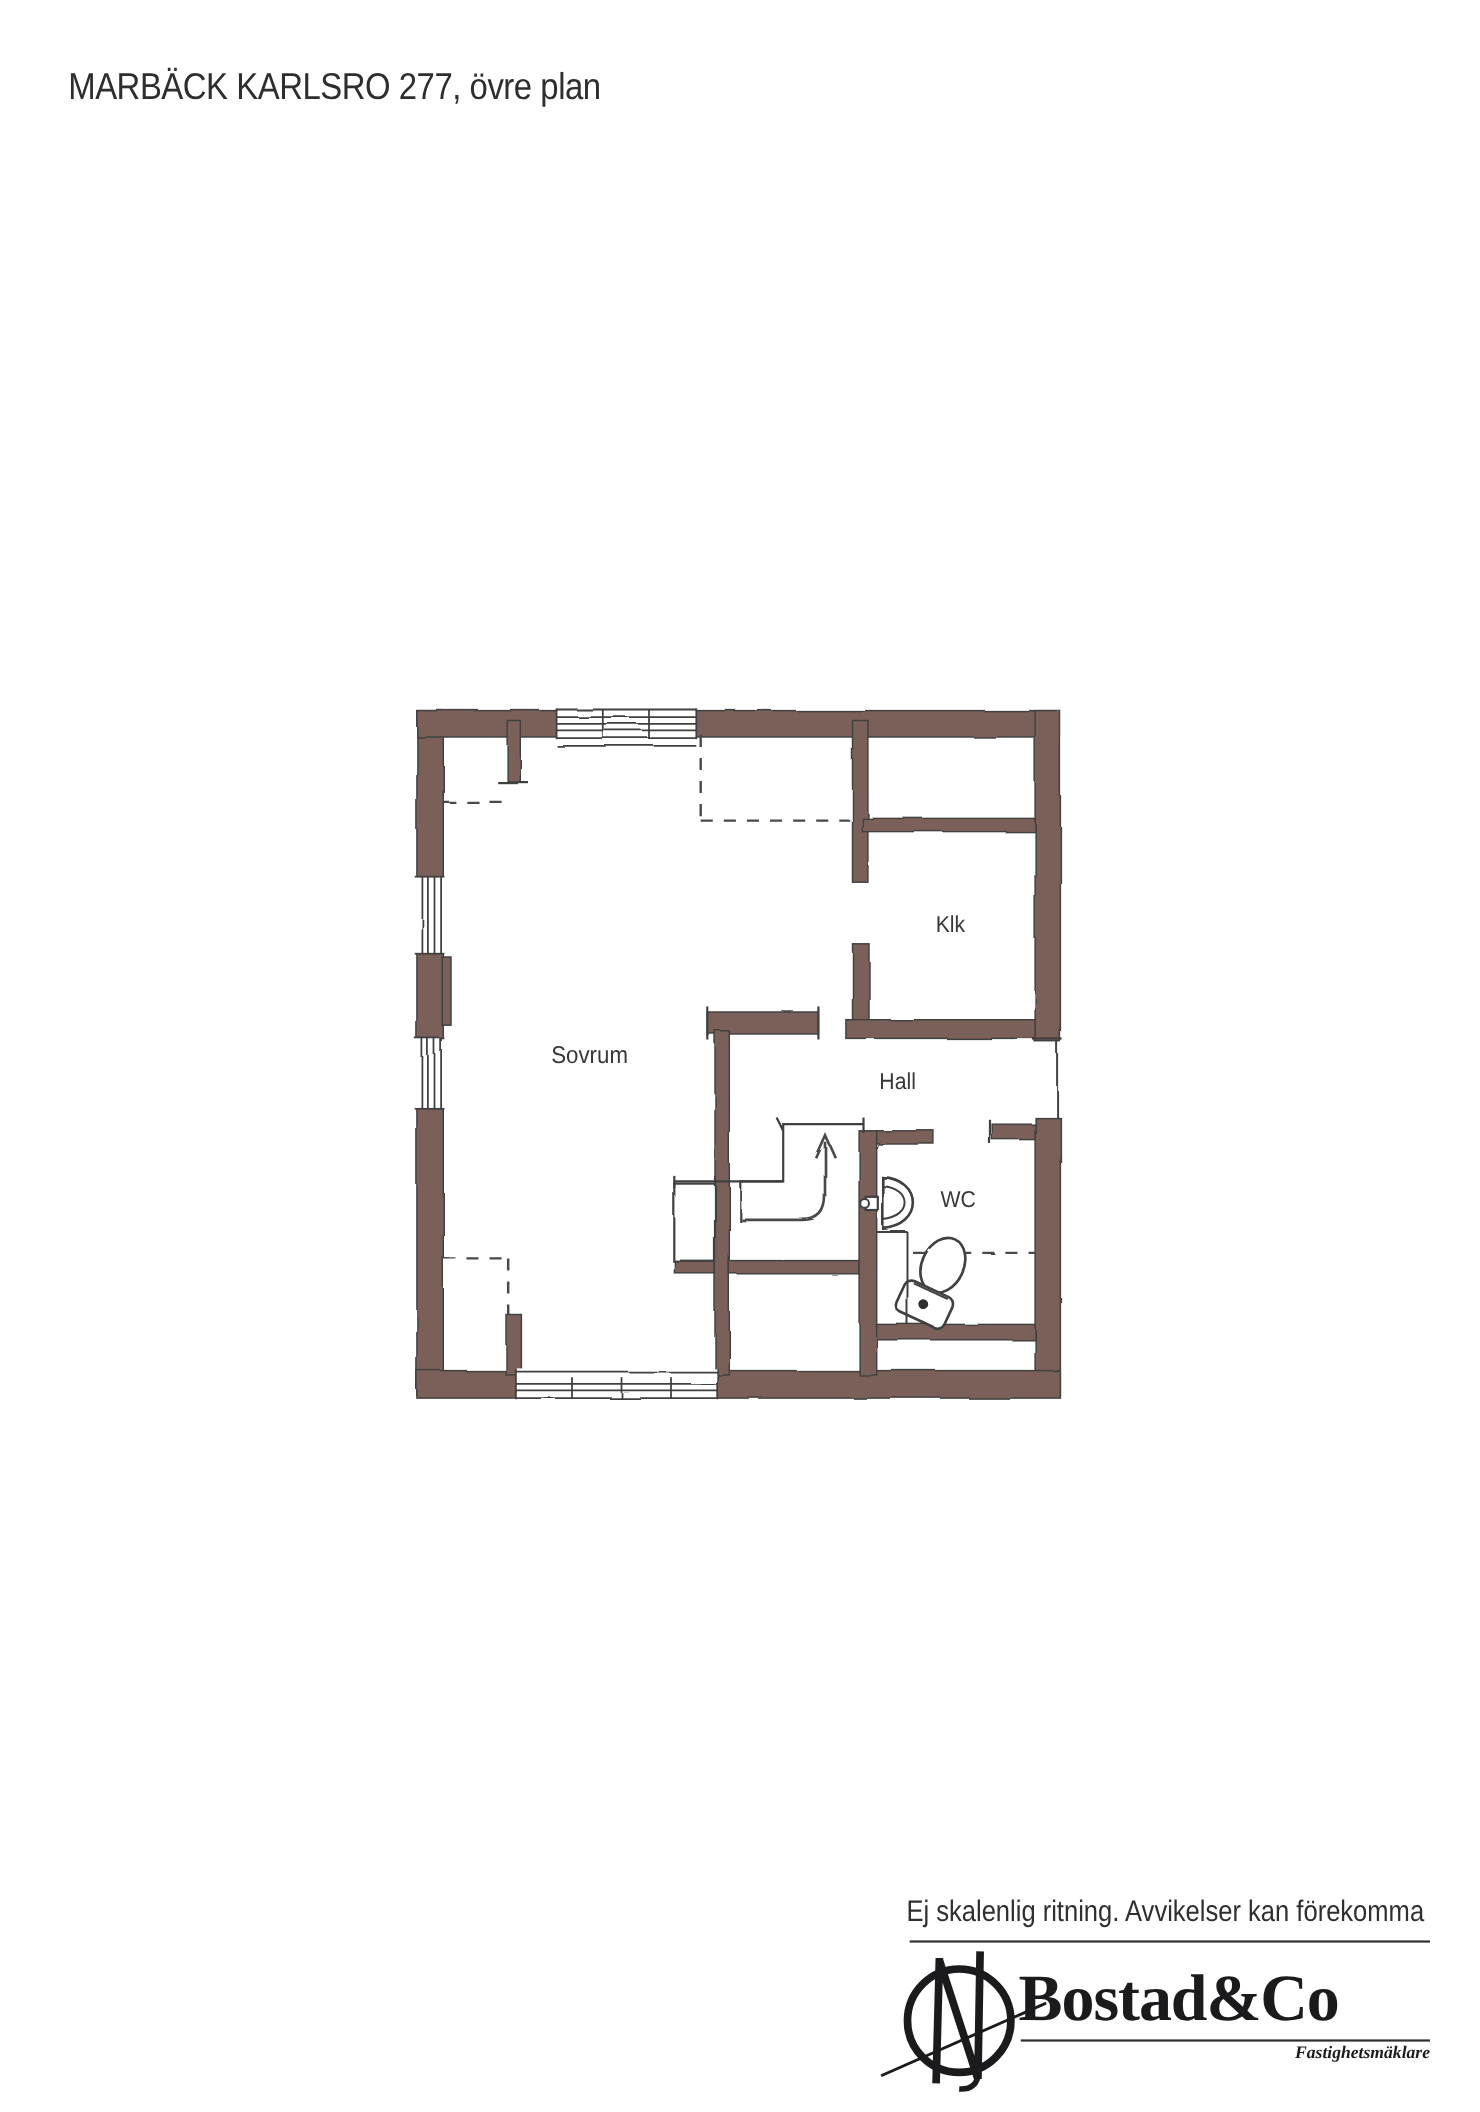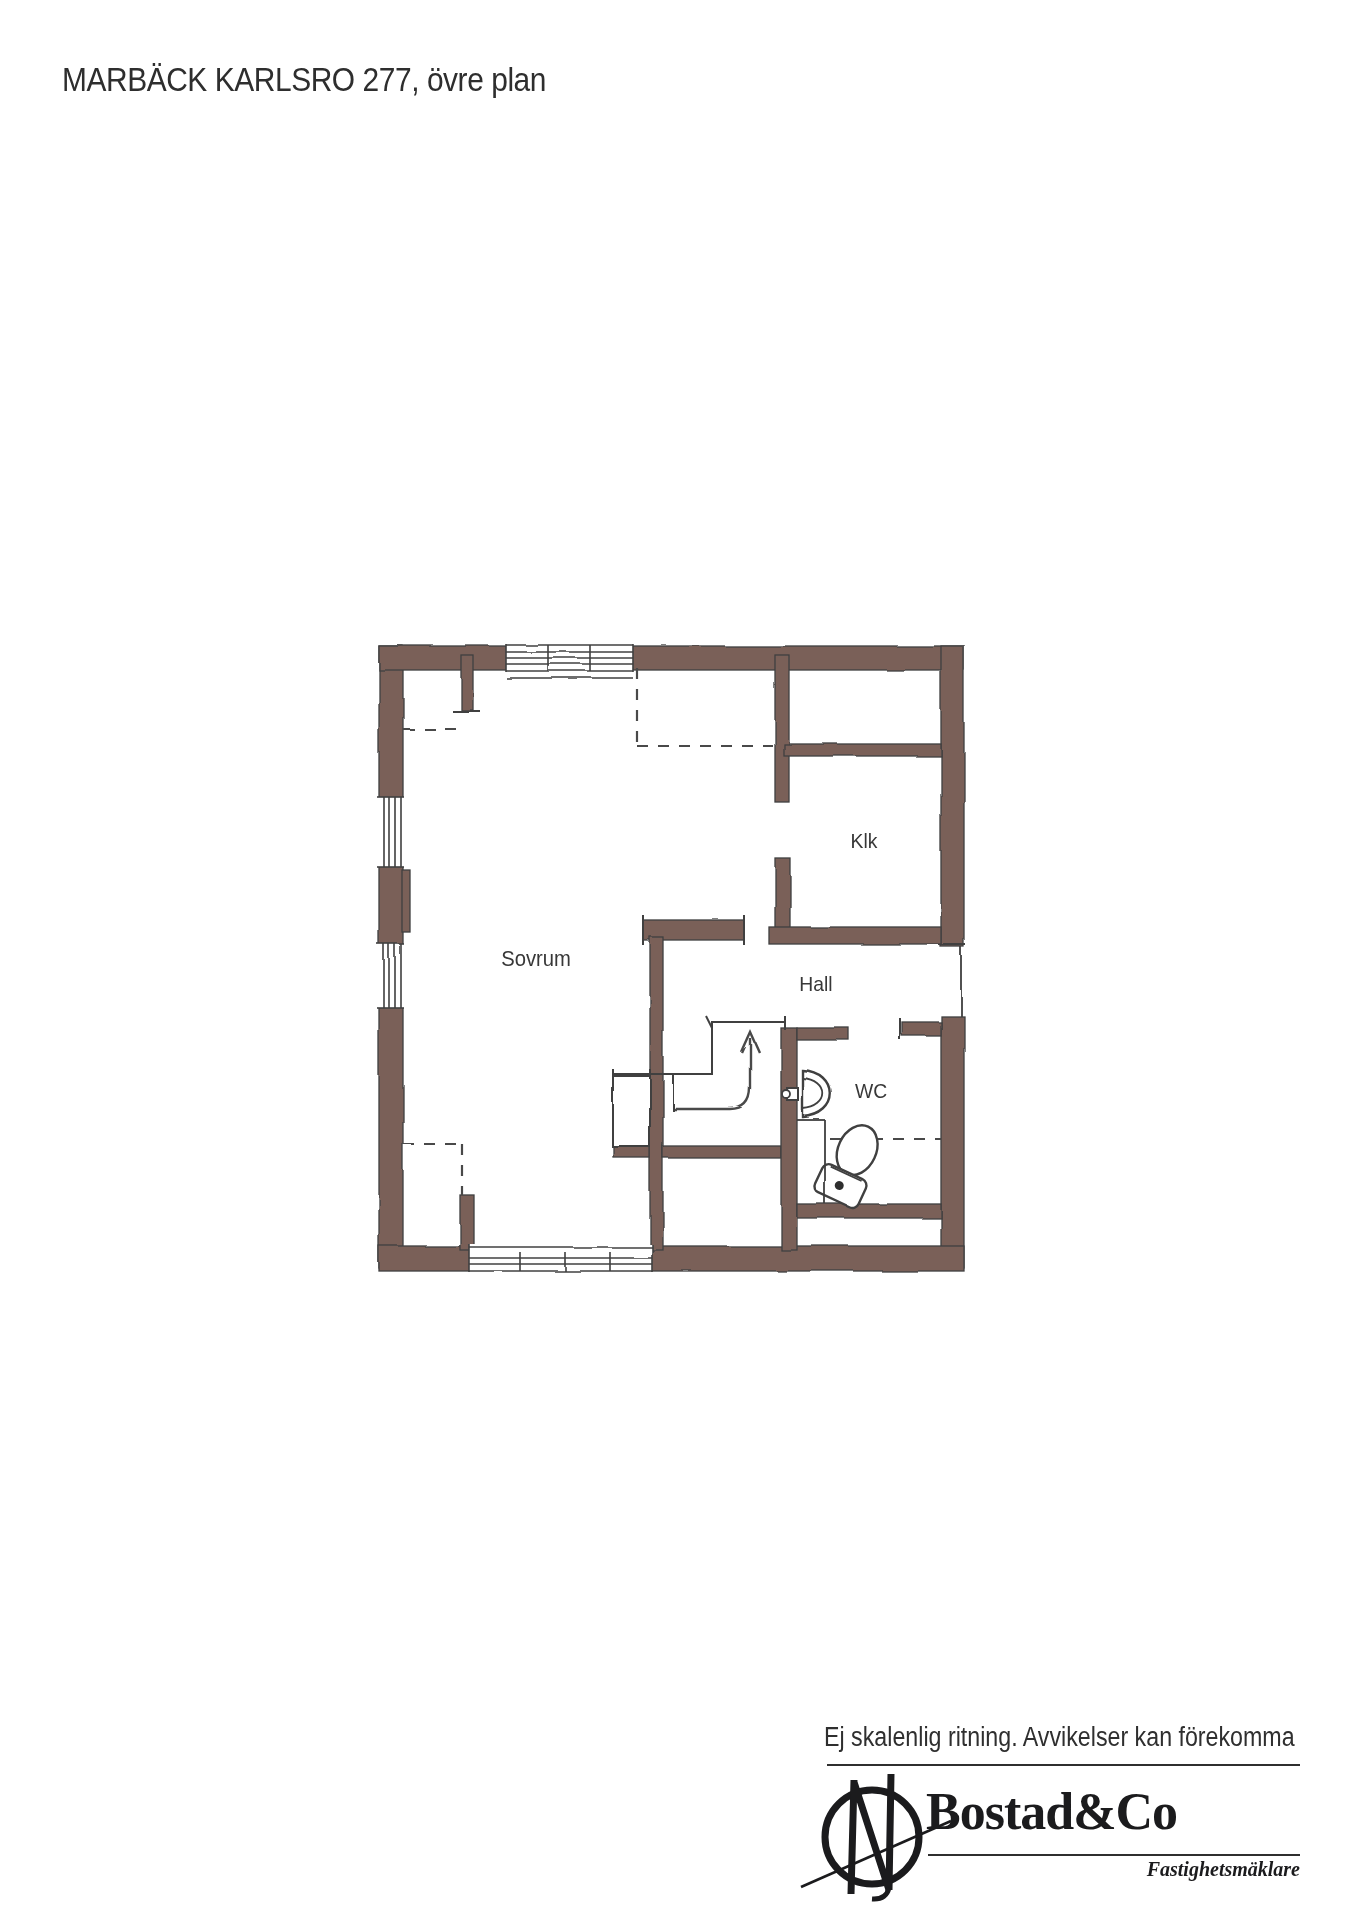--- a/index.html
+++ b/index.html
@@ -22,27 +22,27 @@
   #label-wc{left:871px;top:1091px;font-size:21px;}
   #plan-svg{left:0;top:0;}
   #disclaimer{
     left:824px;top:1722px;
     font-size:27px;font-weight:300;color:#2f2f2f;white-space:nowrap;
     transform:scaleX(0.86);transform-origin:left top;
   }
   #brand-text{
     left:926px;top:1786px;
     font-family:"Liberation Serif",serif;font-weight:600;
-    font-size:52px;color:var(--logo,#1b1b1d);letter-spacing:-1px;
+    font-size:60px;color:var(--logo,#1b1b1d);letter-spacing:-1px;
     white-space:nowrap;line-height:1;
   }
   #brand-sub{
     right:45px;top:1858px;
     font-family:"Liberation Serif",serif;font-style:italic;font-weight:700;
-    font-size:20px;color:var(--logo,#1b1b1d);white-space:nowrap;
+    font-size:16px;color:var(--logo,#1b1b1d);white-space:nowrap;
   }
   .rule{background:#2f2f2f;}
   #rule-top{left:827px;top:1764px;width:473px;height:2px;}
   #rule-bottom{left:928px;top:1854px;width:372px;height:2px;}
 </style>
 </head>
 <body>
 
 <div class="abs" id="title">MARBÄCK KARLSRO 277, övre plan</div>
 

